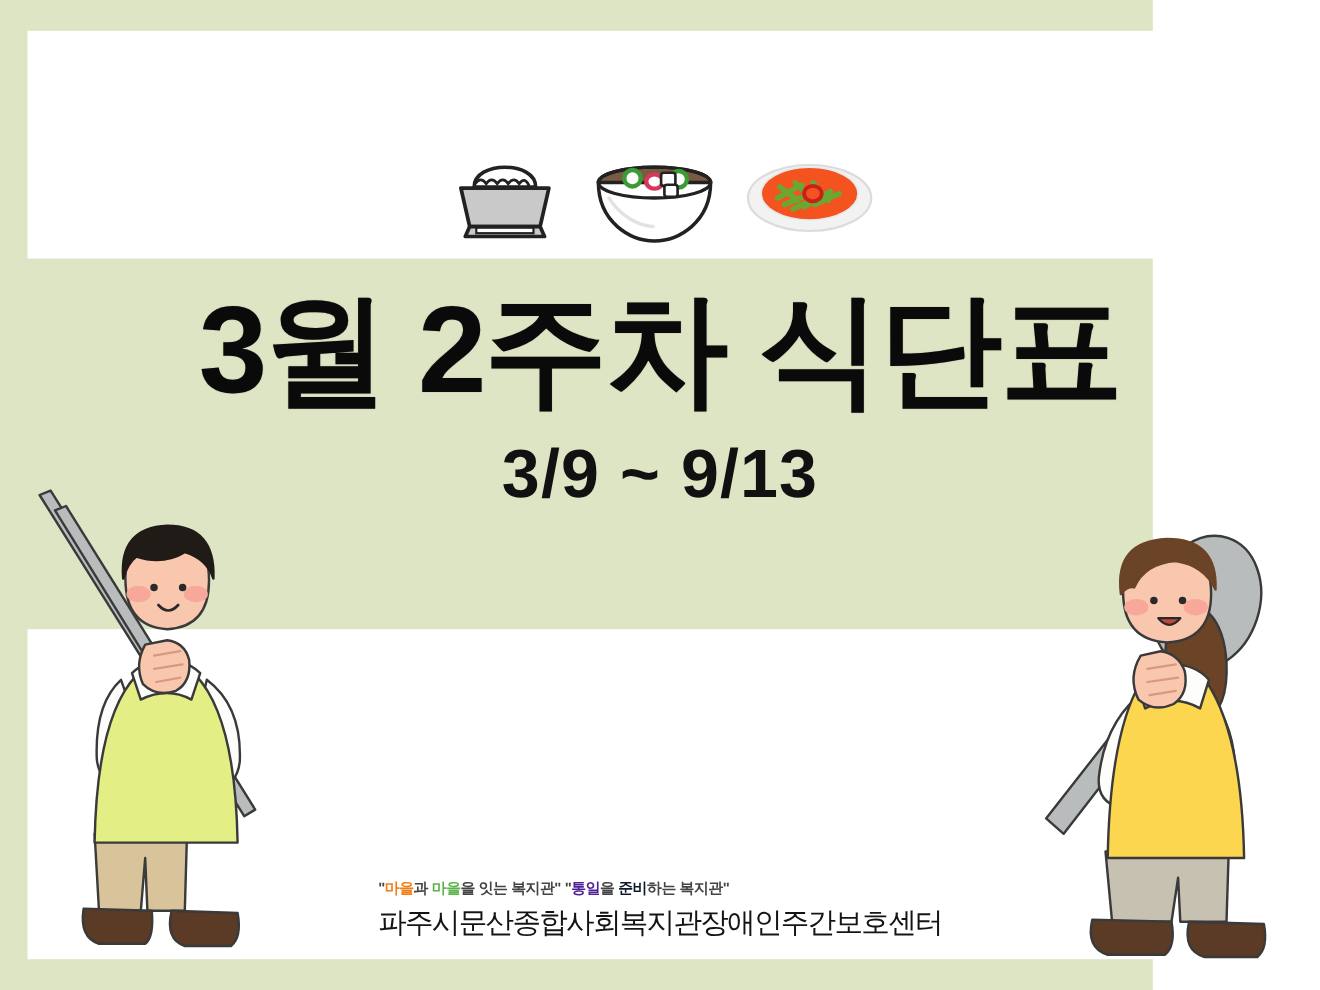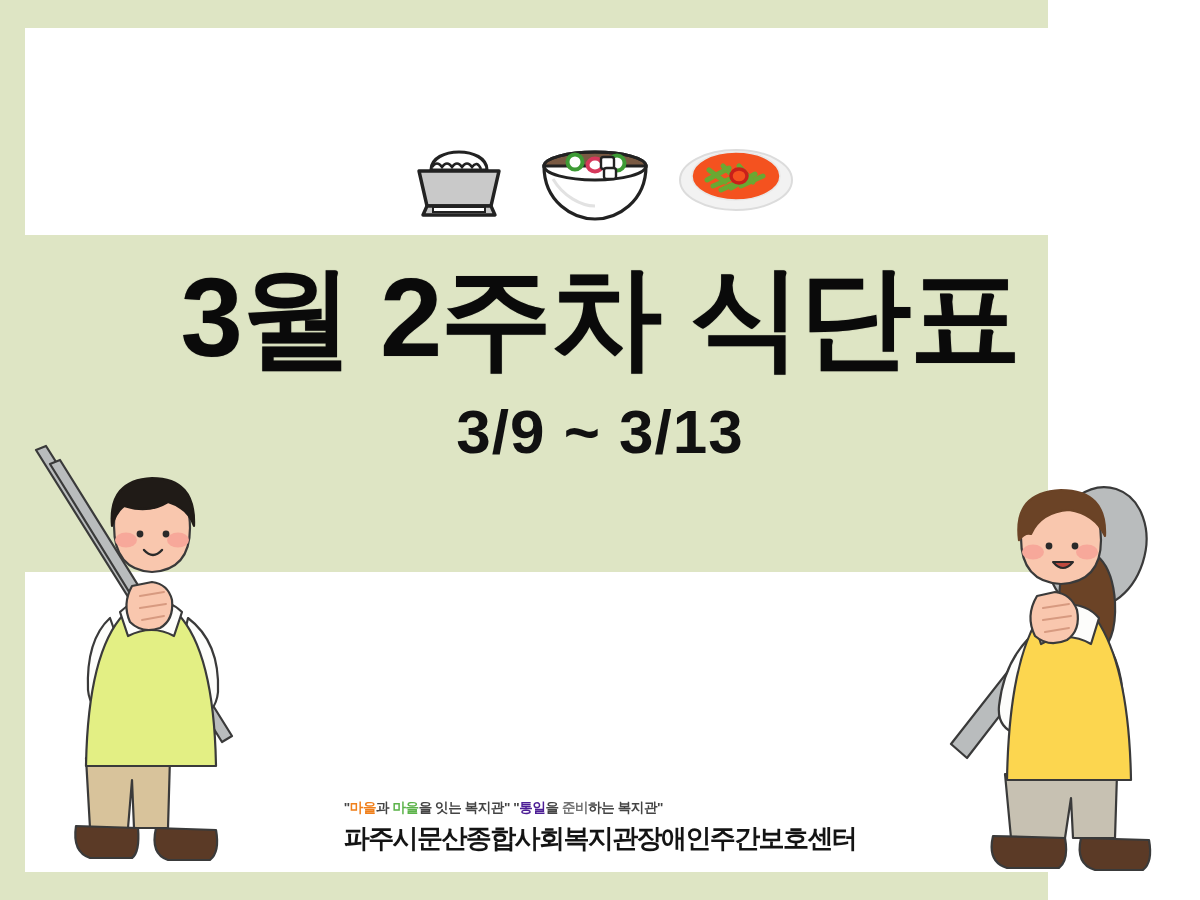--- a/index.html
+++ b/index.html
@@ -64,23 +64,23 @@
   
   #footer-text{ display:flex; flex-direction:column; gap:4px; padding-bottom:4px; }
   #footer-slogan{
     font-size:13.5px; font-weight:700; white-space:nowrap;
     color:#3a3a3a; letter-spacing:-0.4px;
   }
   #footer-slogan .q{ color:#444; }
   #footer-slogan .w-orange{ color:#f07f1a; }
   #footer-slogan .w-green{ color:#5cb34a; }
   #footer-slogan .w-blue{ color:#4c1d95; }
-  #footer-slogan .w-pink{ color:#737373; }
+  #footer-slogan .w-pink{ color:#0f172a; }
   #org-name{
-    font-size:26px; font-weight:700; white-space:nowrap;
+    font-size:26px; font-weight:400; white-space:nowrap;
     color:#141414; letter-spacing:-1.6px;
   }
 </style>
 </head>
 <body>
 
 <div id="poster">
 
   <div class="band" id="band-top"></div>
   <div class="band" id="band-bottom"></div>
@@ -126,21 +126,21 @@
           <path d="M62 42 L76 58"></path>
         </g>
         <ellipse cx="62" cy="52" rx="8" ry="7" fill="#f4521f" stroke="#c8201a" stroke-width="3.5"></ellipse>
         <ellipse cx="59" cy="52" rx="44" ry="24" fill="none" stroke="#e8e8e8" stroke-width="1.5"></ellipse>
       </svg>
     </span>
   </div>
 
   <div id="title-block">
     <div id="poster-title">3월 2주차 식단표</div>
-    <div id="poster-daterange">3/9 ~ 3/13</div>
+    <div id="poster-daterange">3/9 ~ 9/13</div>
   </div>
 
   <div class="character" id="character-left">
     <svg width="250" height="440" viewBox="0 0 250 440">
       <g stroke="#3a3a3a" stroke-width="2.2" stroke-linejoin="round" stroke-linecap="round">
 
         <g fill="#b9bcbd">
           <path d="M8 10 L18 6 L196 288 L186 294 Z"></path>
           <path d="M22 24 L32 20 L204 296 L194 302 Z"></path>
         </g>

